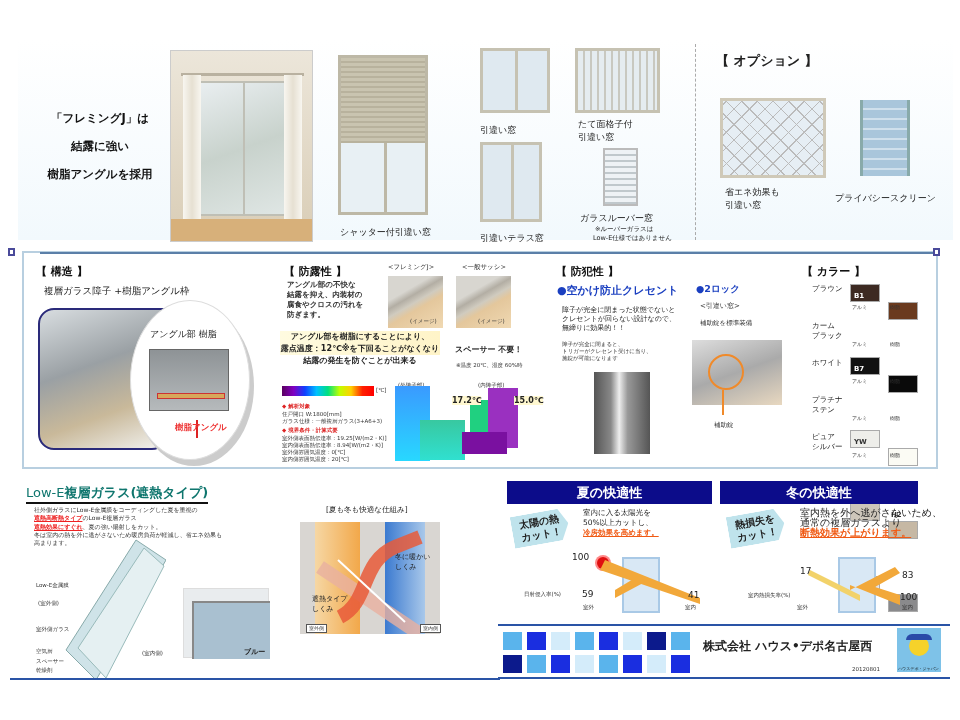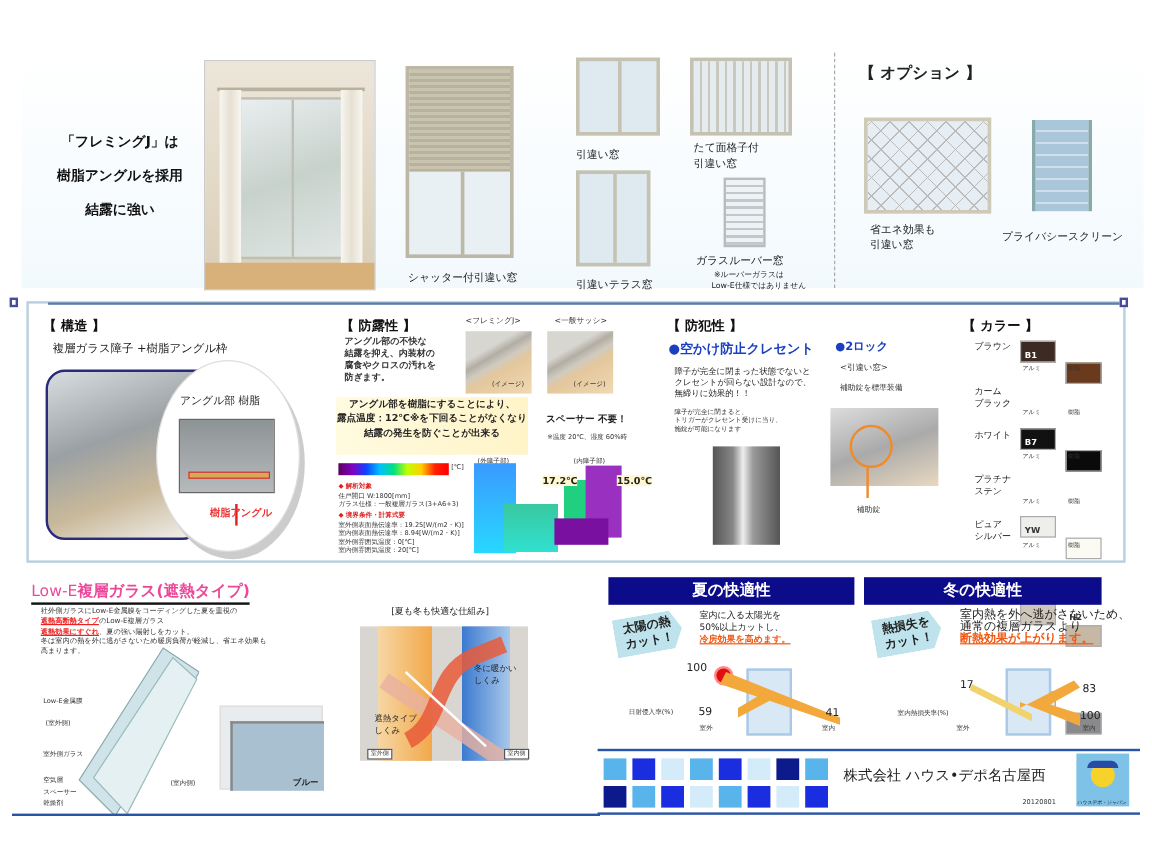--- a/index.html
+++ b/index.html
@@ -30,54 +30,54 @@
 .mid-panel{left:22px;top:251px;width:916px;height:218px;border:2px solid #b8cfe0;background:#fff}
 .handle{width:7px;height:8px;background:#fff;border:2px solid #4a4a9a}
 .hline{left:40px;top:252px;width:896px;height:2px;background:#5b7fa8}
 .sec-title{font-size:11px;font-weight:bold;color:#111}
 .txt{font-size:8.5px;line-height:11px;color:#222}
 .tiny{font-size:5.5px;line-height:7px;color:#333}
 .cutaway{left:38px;top:308px;width:130px;height:142px;border:2px solid #2a2a7a;border-radius:16px 0 16px 16px;background:linear-gradient(160deg,#d8dde0,#9aa0a4 40%,#c9b99a 70%,#f2f2f0)}
 .circle{left:130px;top:300px;width:120px;height:160px;border-radius:50%;background:#fff;border:1px solid #ddd;box-shadow:4px 6px 0 #ccc}
 .circle .inner{position:absolute;left:18px;top:48px;width:80px;height:62px;background:linear-gradient(#8e9396,#b6babc);border:1px solid #666}
 .circle .resin{position:absolute;left:26px;top:92px;width:68px;height:6px;background:#d7a85a;border:1px solid #c33}
-.yellowbox{left:280px;top:331px;width:160px;height:48px;background:linear-gradient(90deg,#fffbe0,#fff4c8);font-size:8px;line-height:12px;text-align:center;font-weight:bold}
+.yellowbox{left:280px;top:331px;width:160px;height:24px;background:linear-gradient(90deg,#fffbe0,#fff4c8);font-size:8px;line-height:12px;text-align:center;font-weight:bold}
 .sill-img{background:linear-gradient(150deg,#d8d6d0 0 30%,#b3aea4 40%,#d0cbbf 50%,#e4c79c 60%,#f0d9b3)}
 .colorbar{left:282px;top:386px;width:92px;height:10px;background:linear-gradient(90deg,#5a0060,#8000c0,#1040ff,#00c0ff,#00e080,#c0ff00,#ffd000,#ff2000,#ff0000)}
 .thermo-a{left:395px;top:386px;width:35px;height:75px;background:linear-gradient(#3a9aff,#28d8ff)}
 .thermo-b{left:420px;top:420px;width:45px;height:40px;background:linear-gradient(#38c8a0,#30e0d0)}
 .thermo-c{left:470px;top:400px;width:35px;height:40px;background:#20d080}
 .thermo-d{left:488px;top:388px;width:30px;height:60px;background:#9a30c0}
 .thermo-e{left:462px;top:432px;width:45px;height:22px;background:#7a10a0}
 .chip{width:30px;height:18px;position:relative;border:1px solid #aaa}
 .chip span{position:absolute;left:3px;bottom:1px;font-size:7px;font-weight:bold}
 .clabel{font-size:7.5px;line-height:10px}
-.lowe-title{left:26px;top:484px;font-size:13px;font-weight:bold;border-bottom:2px solid #111;color:#ec4899}
+.lowe-title{left:26px;top:484px;font-size:13px;font-weight:bold;border-bottom:2px solid #111;color:#0f766e}
 .redline{color:#e22;text-decoration:underline;font-weight:bold}
 .glassimg{left:36px;top:520px;width:130px;height:160px}
 .bluesample{left:183px;top:588px;width:86px;height:70px;background:#e9ecee;border:1px solid #ddd}
 .bluesample .in{position:absolute;left:8px;top:12px;width:78px;height:58px;background:#a9c0d0;border-top:2px solid #888;border-left:2px solid #888}
 .diagram{left:300px;top:522px;width:140px;height:112px;background:#d9d6d2}
 .d-orange{left:315px;top:522px;width:45px;height:112px;background:linear-gradient(90deg,#f6d7a4,#f2a84a)}
 .d-blue{left:385px;top:522px;width:40px;height:112px;background:linear-gradient(90deg,#3b7ad0,#a9c8ea)}
 .blue-hdr{height:23px;background:#0c0c8a;color:#fff;font-weight:bold;font-size:13px;text-align:center;line-height:23px}
 .badge{background:#bfe3ec;font-weight:bold;font-size:10px;line-height:13px;transform:rotate(-10deg);padding:3px 8px;clip-path:polygon(0 0,85% 0,100% 50%,85% 100%,0 100%)}
 .frame-col{background:#d9e8f5;border:2px solid #a9c9e6}
 .footer-line{height:2px;background:#2a54a6}
 .sq{width:26px;height:22px;position:absolute}
 </style>
 </head>
 <body>
 
 <div class="abs top-bg"></div>
 
 <div class="abs catch">
   <div>「フレミングJ」は</div>
+  <div>結露に強い</div>
   <div>樹脂アングルを採用</div>
-  <div>結露に強い</div>
 </div>
 
 <div class="abs photo">
   <div class="rod"></div>
     <div class="glass"></div>
     <div class="curtL"></div>
     <div class="curtR"></div>
     <div class="floor"></div>
 </div>
 
@@ -333,19 +333,19 @@
     <div class="sq" style="left: 671px; top: 632px; width: 19px; height: 18px; background: rgb(90, 180, 236);"></div>
     <div class="sq" style="left: 503px; top: 655px; width: 19px; height: 18px; background: rgb(12, 26, 140);"></div>
     <div class="sq" style="left: 527px; top: 655px; width: 19px; height: 18px; background: rgb(90, 180, 236);"></div>
     <div class="sq" style="left: 551px; top: 655px; width: 19px; height: 18px; background: rgb(26, 46, 224);"></div>
     <div class="sq" style="left: 575px; top: 655px; width: 19px; height: 18px; background: rgb(212, 236, 250);"></div>
     <div class="sq" style="left: 599px; top: 655px; width: 19px; height: 18px; background: rgb(90, 180, 236);"></div>
     <div class="sq" style="left: 623px; top: 655px; width: 19px; height: 18px; background: rgb(26, 46, 224);"></div>
     <div class="sq" style="left: 647px; top: 655px; width: 19px; height: 18px; background: rgb(212, 236, 250);"></div>
     <div class="sq" style="left: 671px; top: 655px; width: 19px; height: 18px; background: rgb(26, 46, 224);"></div>
   </div>
-<div class="abs" style="left:703px;top:638px;font-size:12px;font-weight:normal;color:#222">株式会社 ハウス•デポ名古屋西</div>
+<div class="abs" style="left:703px;top:638px;font-size:12px;font-weight:bold;color:#222">株式会社 ハウス•デポ名古屋西</div>
 <div class="abs tiny" style="left:852px;top:666px;font-size:5.5px">20120801</div>
 <div class="abs" style="left:897px;top:628px;width:44px;height:44px;background:#7ec2e8">
   <div style="position:absolute;left:12px;top:8px;width:20px;height:20px;border-radius:50%;background:#f6d22a"></div>
   <div style="position:absolute;left:9px;top:6px;width:26px;height:6px;background:#2a4aa8;border-radius:6px 6px 0 0"></div>
   <div class="tiny" style="position:absolute;left:1px;bottom:1px;font-size:4px;line-height:5px;color:#111">ハウスデポ・ジャパン</div>
 </div>
 
 </body></html>

